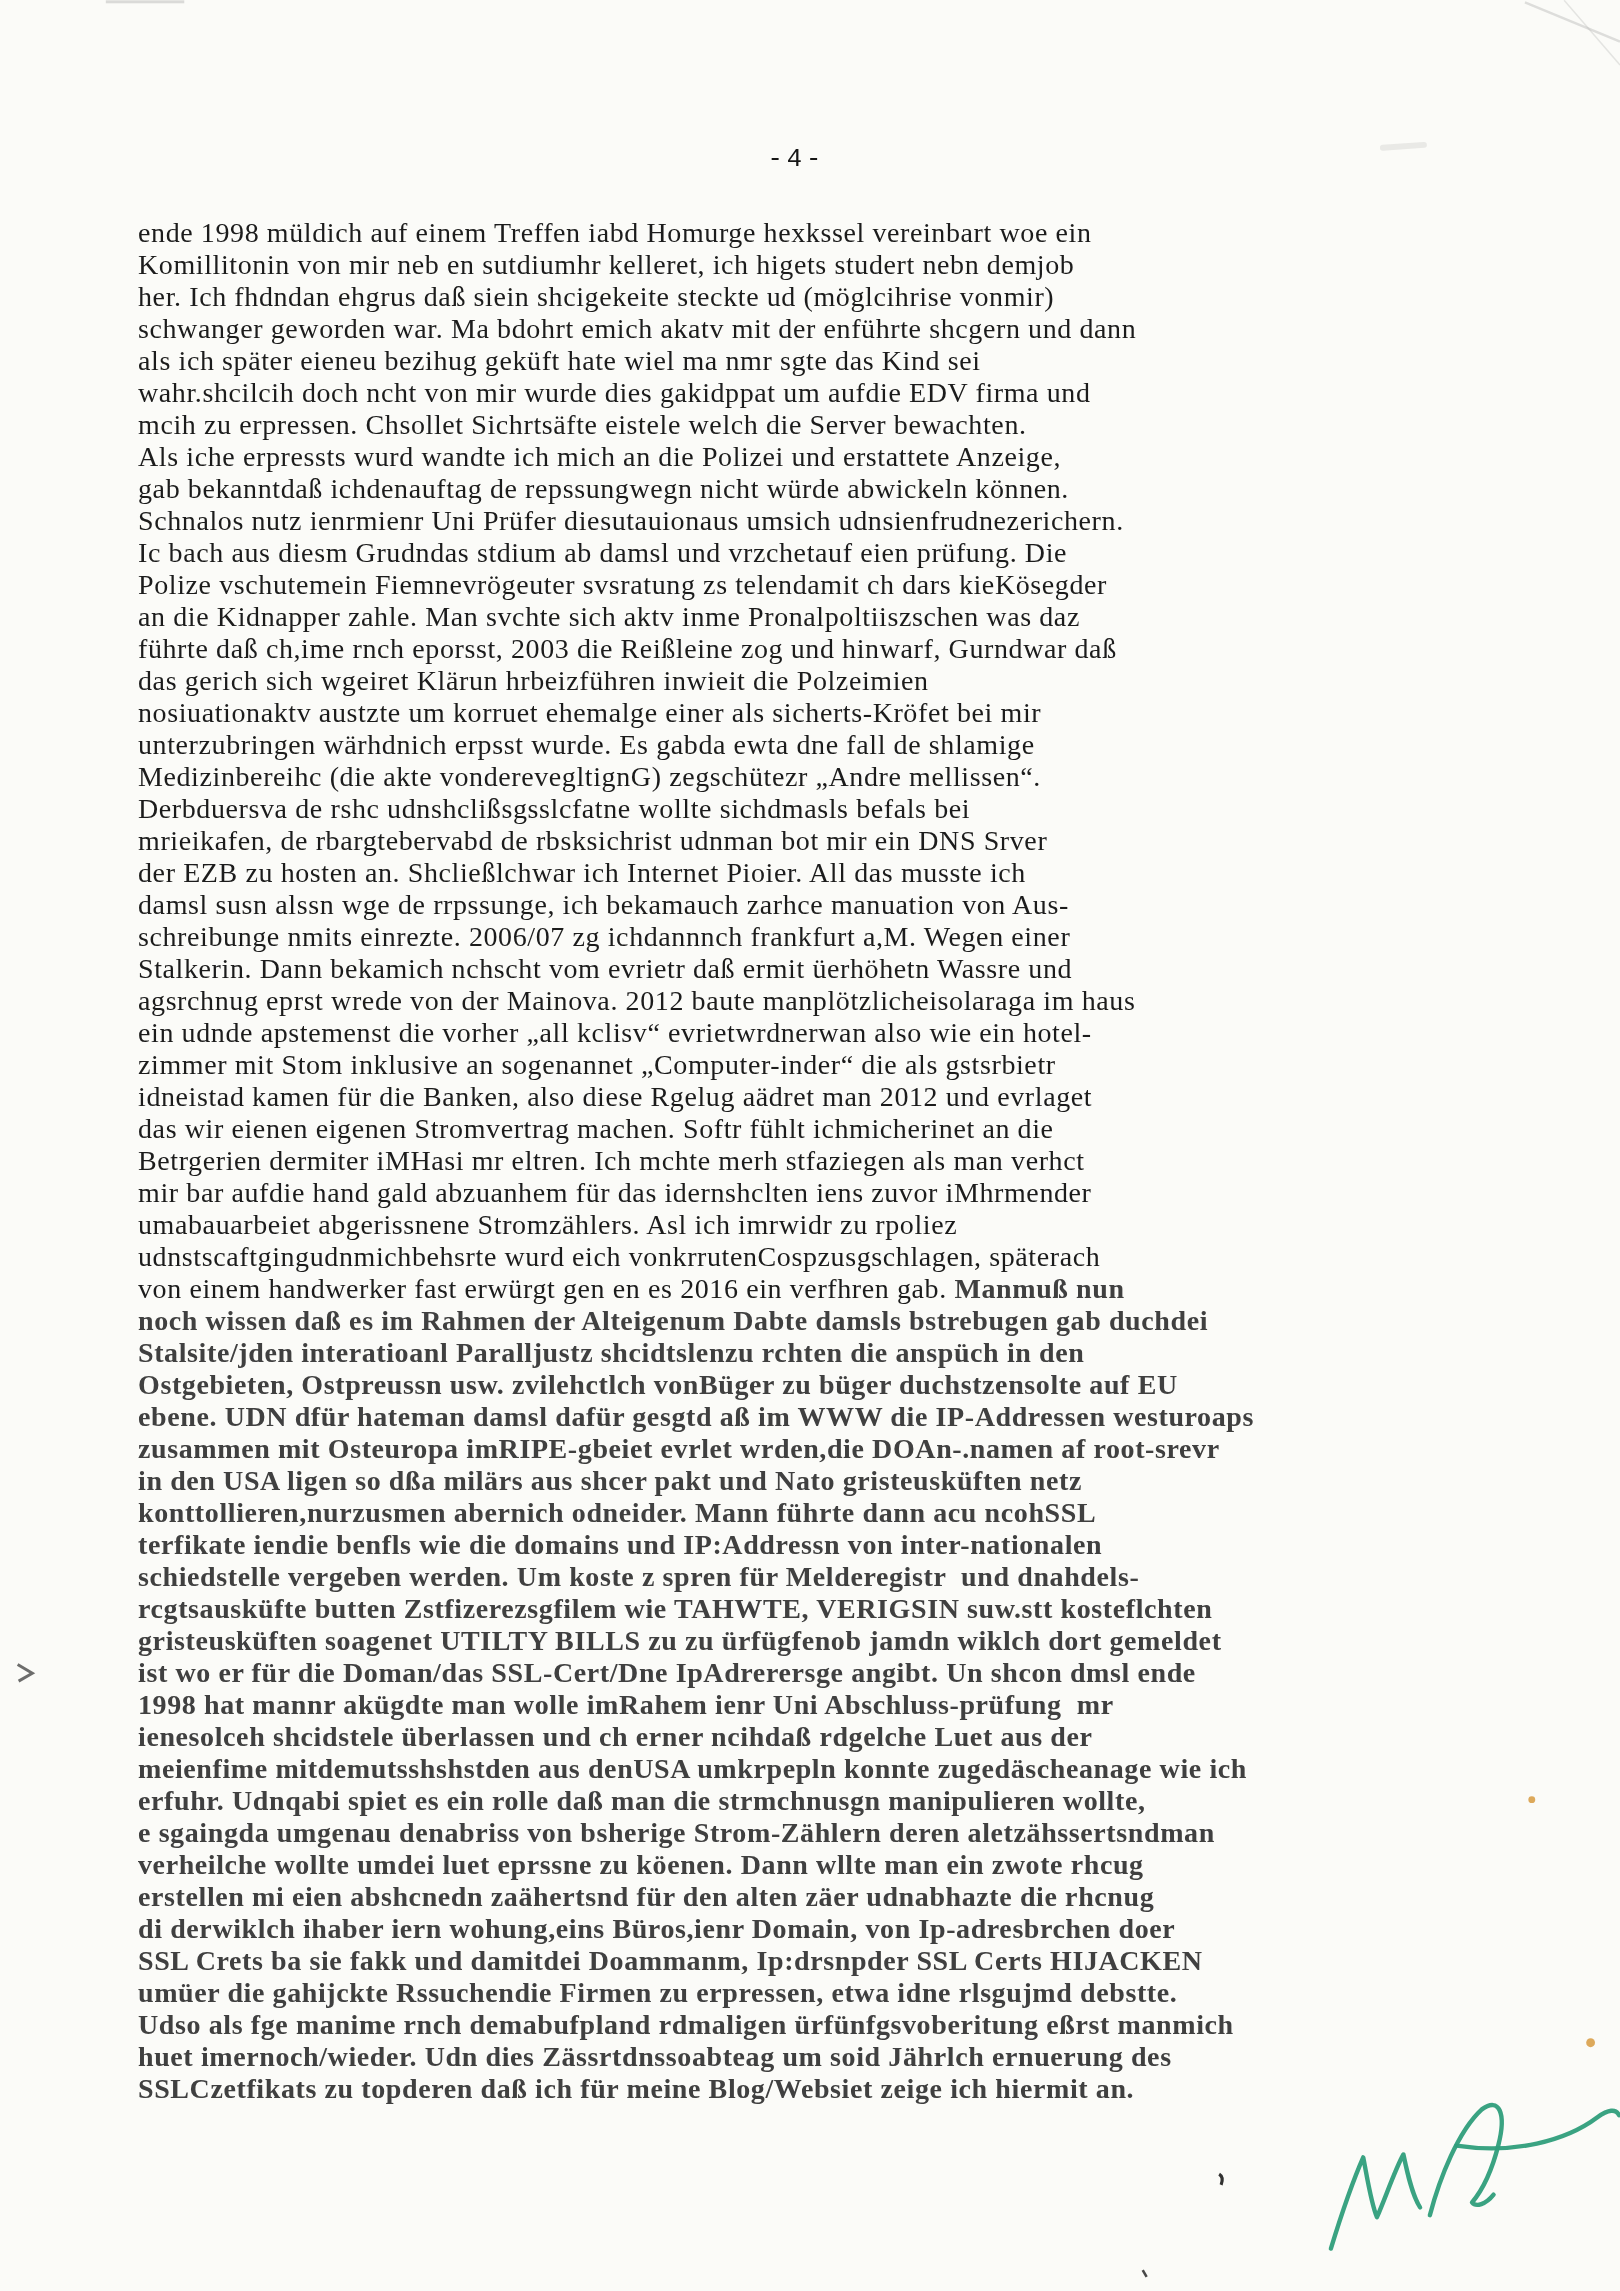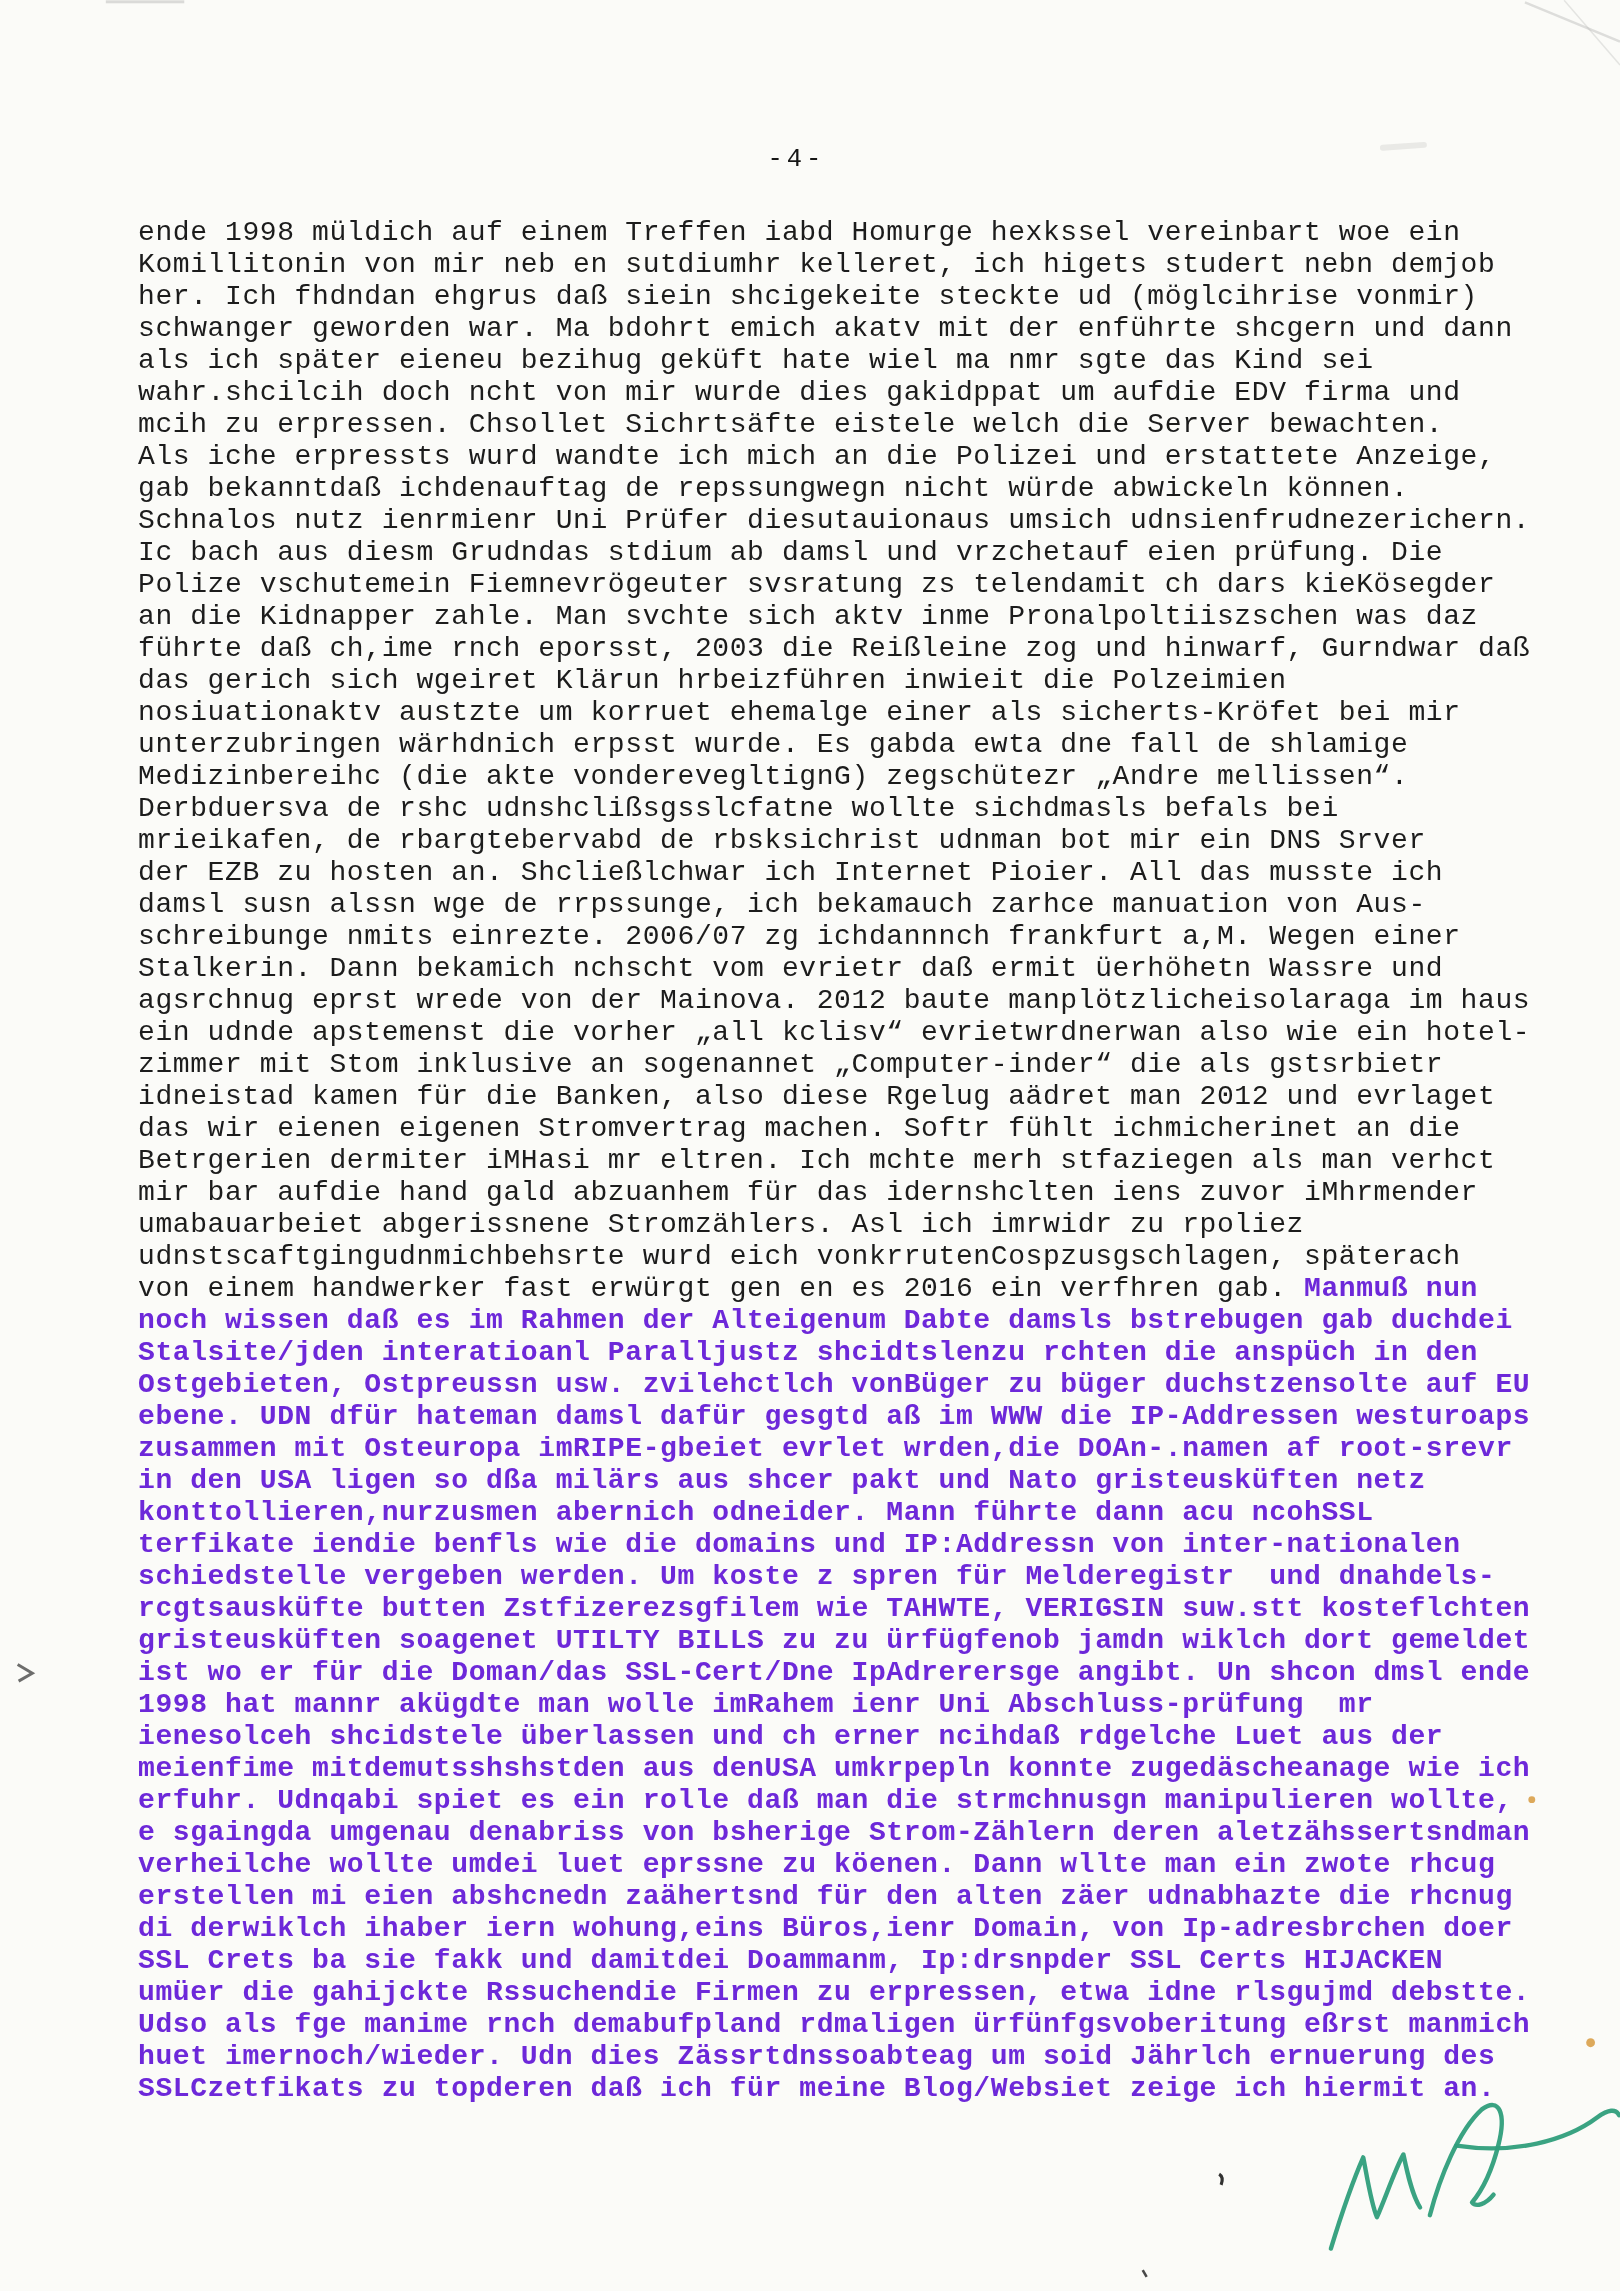--- a/index.html
+++ b/index.html
@@ -7,27 +7,27 @@
     width:1620px;height:2292px;position:relative;overflow:hidden;
     background:#fbfbf8;
     font-family:"Liberation Mono","DejaVu Sans Mono",monospace;
   }
   .page-number{
     position:absolute;top:145px;left:0;width:1620px;
     text-align:center;font-size:25.5px;letter-spacing:3.9px;color:#161616;
     transform:translateX(-13.7px);
   }
   .textblock{
-    position:absolute;left:138px;top:217px;width:1431px;
+    position:absolute;left:138px;top:217px;width:1431px;font-family:Liberation Serif, serif;
   }
   .tline{
     white-space:pre;font-size:28px;line-height:32px;height:32px;
     letter-spacing:0.6px;color:#1c1c1c;
   }
-  .tline .b{font-weight:bold;color:#6d28d9;}
+  .tline .b{font-weight:bold;color:#404040;}
   .artifacts{position:absolute;left:0;top:0;pointer-events:none;}
 </style>
 </head>
 <body>
 
 <div class="page-number">-4-</div>
 
 <div class="textblock" id="textblock">
     <div class="tline"><span>ende 1998 müldich auf einem Treffen iabd Homurge hexkssel vereinbart woe ein</span></div>
     <div class="tline"><span>Komillitonin von mir neb en sutdiumhr kelleret, ich higets studert nebn demjob</span></div>

